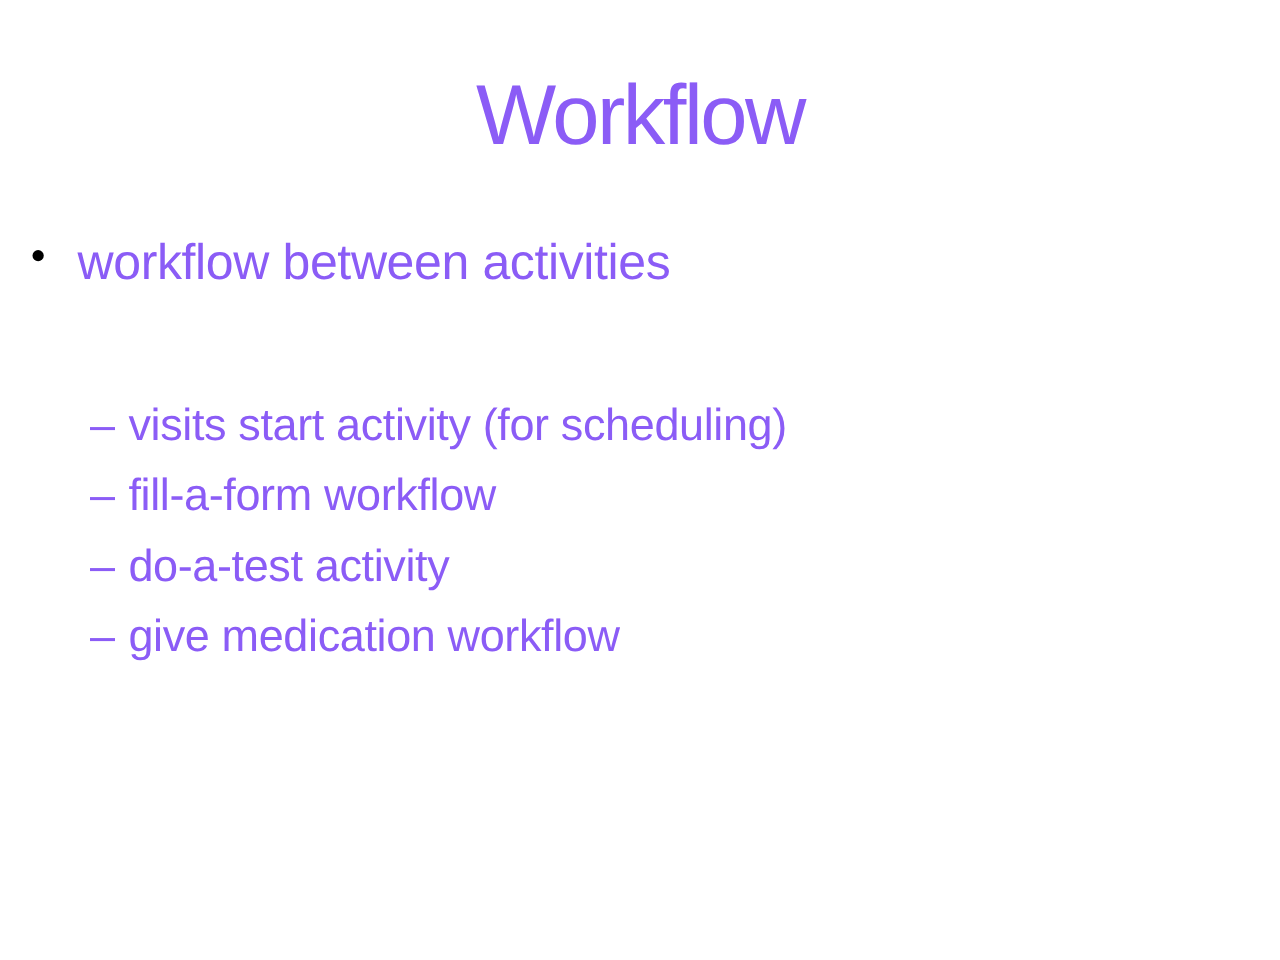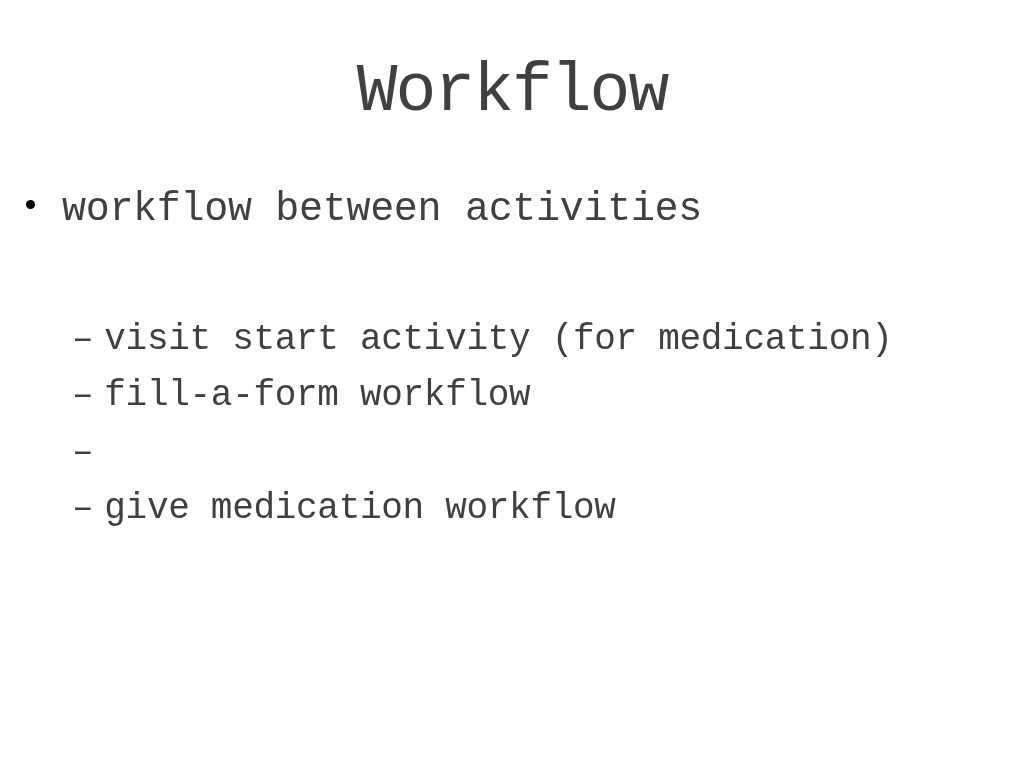--- a/index.html
+++ b/index.html
@@ -6,22 +6,22 @@
     margin: 0;
     padding: 0;
     background: #ffffff;
   }
   .slide {
     position: relative;
     width: 1024px;
     height: 644px;
     background: #ffffff;
     overflow: hidden;
-    font-family: Liberation Mono, monospace;
-    color: #404040;
+    font-family: Liberation Sans, sans-serif;
+    color: #8b5cf6;
   }
   .title {
     position: absolute;
     top: 55px;
     left: 0;
     width: 100%;
     margin: 0;
     text-align: center;
     font-size: 68px;
     font-weight: 400;
@@ -77,30 +77,31 @@
   <h1 class="title">Workflow</h1>
 
   <div class="row l1 row-1">
     <span class="dot"></span>
     <span class="txt nowrap">workflow between activities</span>
   </div>
 
 
   <div class="row l2 row-3">
     <span class="dash">–</span>
-    <span class="txt nowrap">visit start activity (for medication)</span>
+    <span class="txt nowrap">visits start activity (for scheduling)</span>
   </div>
 
   <div class="row l2 row-4">
     <span class="dash">–</span>
     <span class="txt nowrap">fill-a-form workflow</span>
   </div>
 
   <div class="row l2 row-5">
     <span class="dash">–</span>
+    <span class="txt nowrap">do-a-test activity</span>
   </div>
 
   <div class="row l2 row-6">
     <span class="dash">–</span>
     <span class="txt nowrap">give medication workflow</span>
   </div>
 
 
 </div>
 

